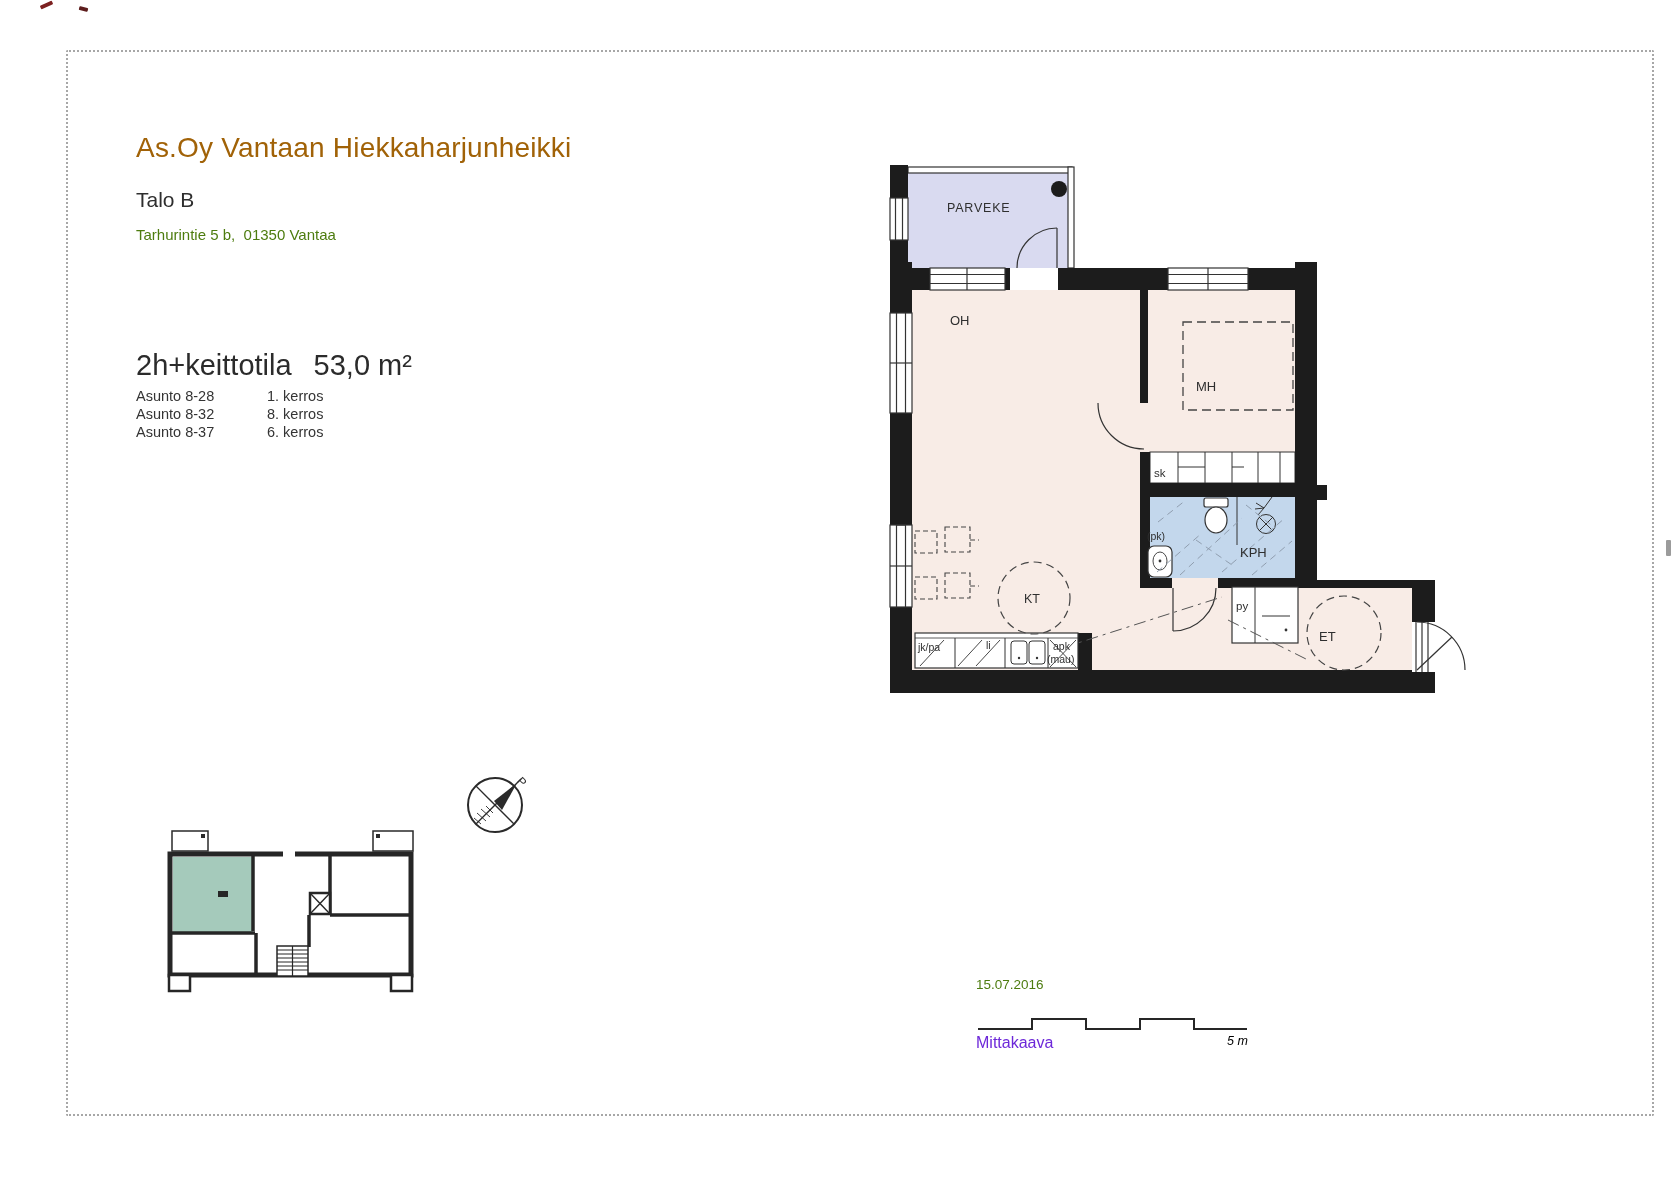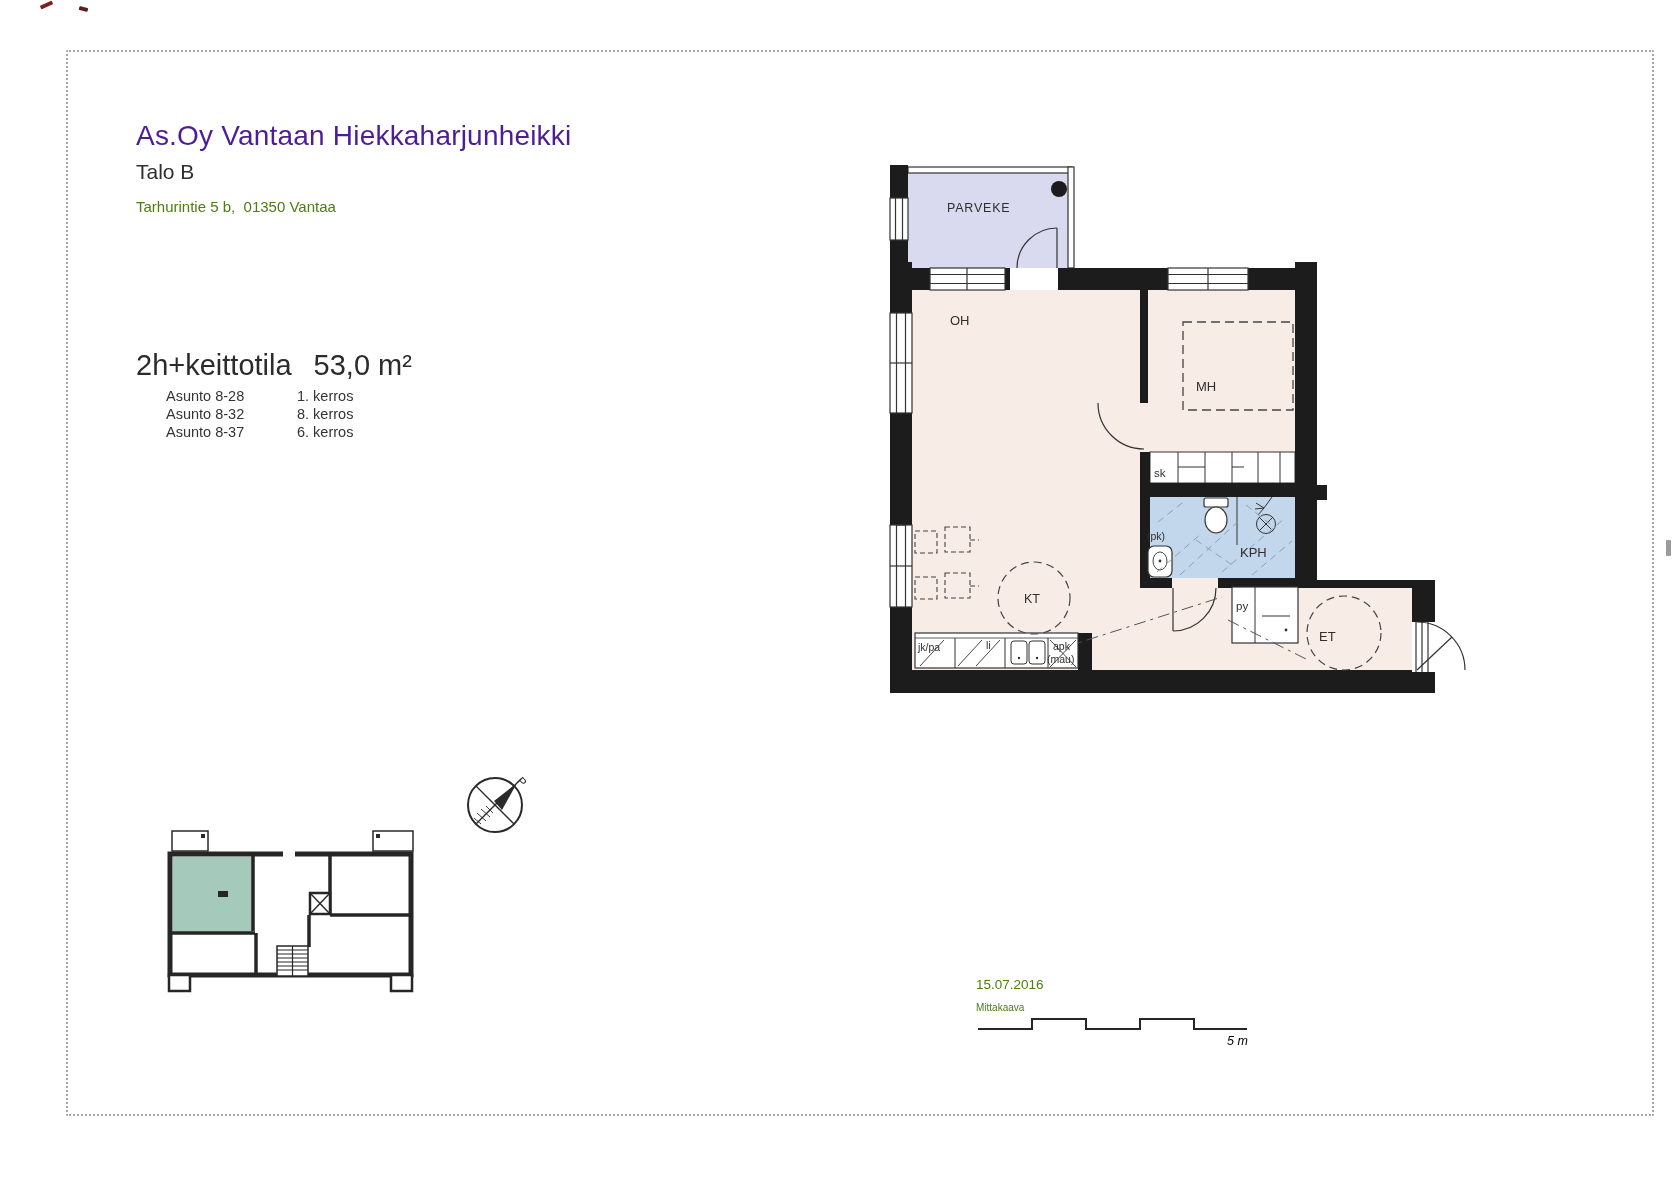--- a/index.html
+++ b/index.html
@@ -8,30 +8,30 @@
     background:#ffffff;
     font-family:"Liberation Sans", sans-serif;
     color:#2e2e2e;
   }
   .abs{position:absolute;}
   .frame{
     left:66px;top:50px;width:1584px;height:1062px;
     border:2px dotted #a7a7a7;border-radius:2px;
   }
   .title-block{left:136px;top:120px;}
-  .page-title{font-size:28px;letter-spacing:.2px;color:#4c1d95;}
-  .building-name{font-size:21px;margin-top:8px;}
+  .page-title{font-size:28px;letter-spacing:.2px;color:#a16207;margin-top:12px;}
+  .building-name{font-size:21px;margin-top:24px;}
   .address-line{font-size:15px;margin-top:14px;white-space:pre;color:#4d7c0f;}
   .apartment-headline{left:136px;top:322px;font-size:29px;color:#2b2b2b;margin-top:27px;}
   .apartment-headline .gap{display:inline-block;width:22px;}
   .unit-list{left:136px;top:387px;font-size:14.5px;line-height:18px;color:#343434;}
-  .unit-row{display:grid;grid-template-columns:131px auto;margin-left:30px;}
+  .unit-row{display:grid;grid-template-columns:131px auto;}
   .footer-date{left:976px;top:977px;font-size:13.5px;color:#4d7c0f;}
   .scale-svg{left:975px;top:1012px;}
-  .scale-label{left:976px;top:1002px;font-size:10px;color:#4d7c0f;}
+  .scale-label{left:976px;top:1034px;font-size:16px;color:#6d28d9;}
   .scale-length{left:1227px;top:1034px;font-size:12.5px;color:#000000;font-style:italic;}
   svg text{font-family:"Liberation Sans", sans-serif;fill:#2f2f2f;}
   .artifact{position:absolute;border-radius:1px;}
   .a1{left:40px;top:3px;width:13px;height:4px;background:#7c2020;transform:rotate(-24deg);}
   .a2{left:79px;top:7px;width:9px;height:4px;background:#5d1d1d;transform:rotate(14deg);}
   .a3{left:1666px;top:540px;width:5px;height:16px;background:#9b9b9b;}
 </style>
 </head>
 <body>
 

